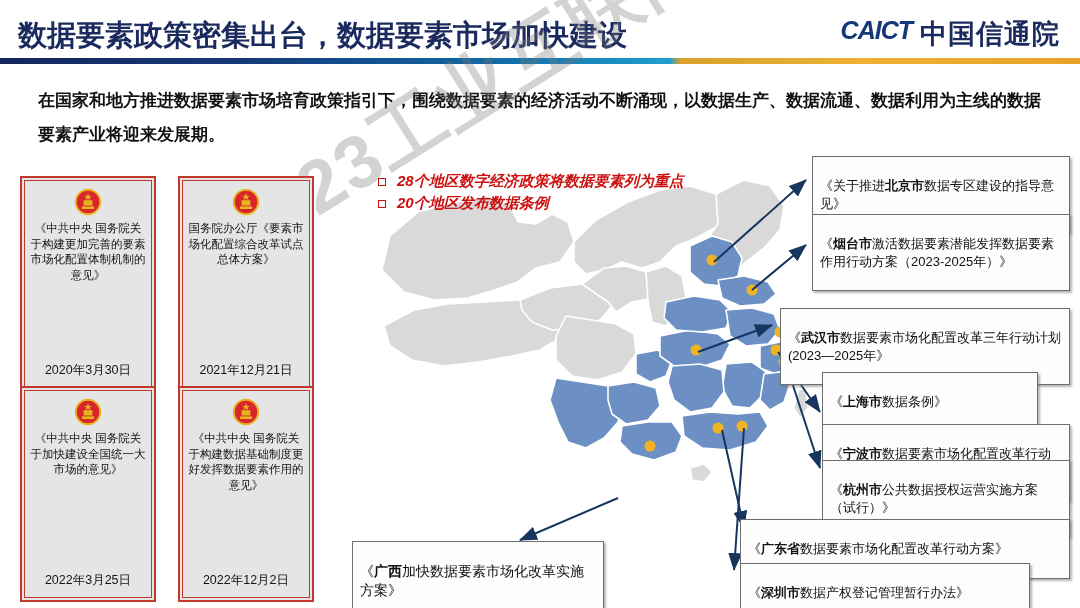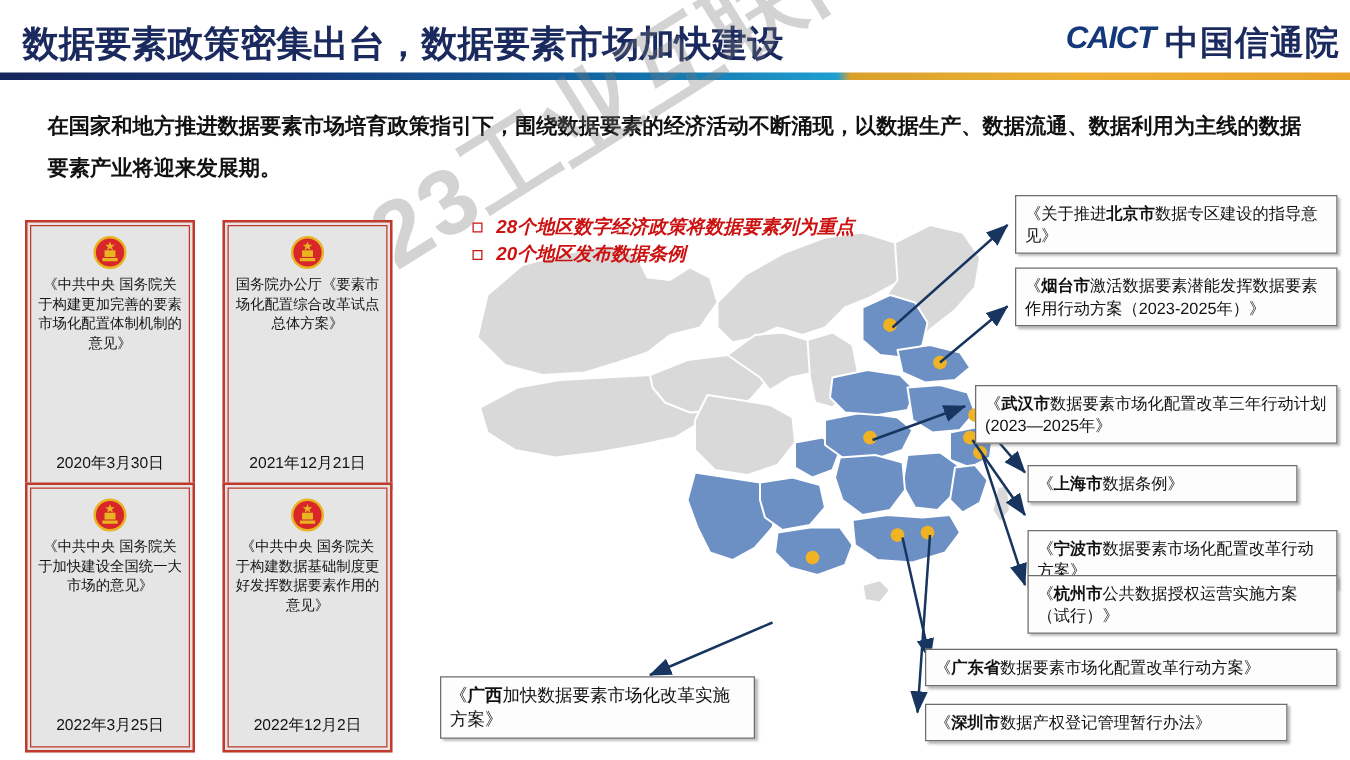--- a/index.html
+++ b/index.html
@@ -11,21 +11,21 @@
     overflow:hidden;
   }
 
   
   .header { position:absolute; left:0; top:0; width:1080px; height:64px; }
   .header-title {
     position:absolute; left:18px; top:16px;
     font-size:29px; font-weight:bold; letter-spacing:0px;
     color:#1b2a5e; white-space:nowrap;
   }
-  .logo-wrap { position:absolute; right:8px; top:18px; display:flex; align-items:flex-end; }
+  .logo-wrap { position:absolute; right:20px; top:18px; display:flex; align-items:flex-end; }
   .logo-caict { position:relative; padding-bottom:5px; margin-right:8px; }
   .logo-caict-text {
     font-size:25px; font-weight:bold; font-style:italic; color:#15387a;
     letter-spacing:-1px; line-height:1;
   }
   .logo-underline { position:absolute; left:0; bottom:0; width:100%; height:3px;
     background:linear-gradient(90deg,#15387a 0%,#15387a 42%,#e9a game 42%,#efa52b 42%,#efa52b 100%); }
   .logo-cn { font-size:27px; font-weight:bold; color:#1b2a5e; line-height:1; letter-spacing:1px; }
   .header-rule { position:absolute; left:0; top:58px; width:1080px; height:6px;
     background:linear-gradient(90deg,#15265c 0%,#15387a 22%,#1268a3 45%,#1f9fd0 62%,#d9a12c 63%,#eeb134 80%,#e8a22a 100%); }
@@ -64,21 +64,21 @@
   .bullets { position:absolute; left:378px; top:172px; }
   .bullet-row { display:flex; align-items:center; margin-bottom:3px; }
   .bullet-sq { width:8px; height:8px; border:1.6px solid #cc1111; margin-right:11px; flex:none; }
   .bullet-tx { font-size:15px; font-weight:bold; font-style:italic; color:#cc1111; white-space:nowrap; }
 
   
   .callout {
     position:absolute; background:#fdfdfd; border:1px solid #6d6d6d;
     box-shadow:2px 2px 2px rgba(110,110,110,0.5);
     font-size:13px; line-height:1.35; color:#111;
-    padding:5px 7px;
+    padding:20px 7px;
   }
   .callout b { font-weight:bold; }
 
   
   .connectors { position:absolute; left:0; top:0; width:1080px; height:608px; pointer-events:none; }
 </style>
 </head>
 <body>
 
 <div class="header">

